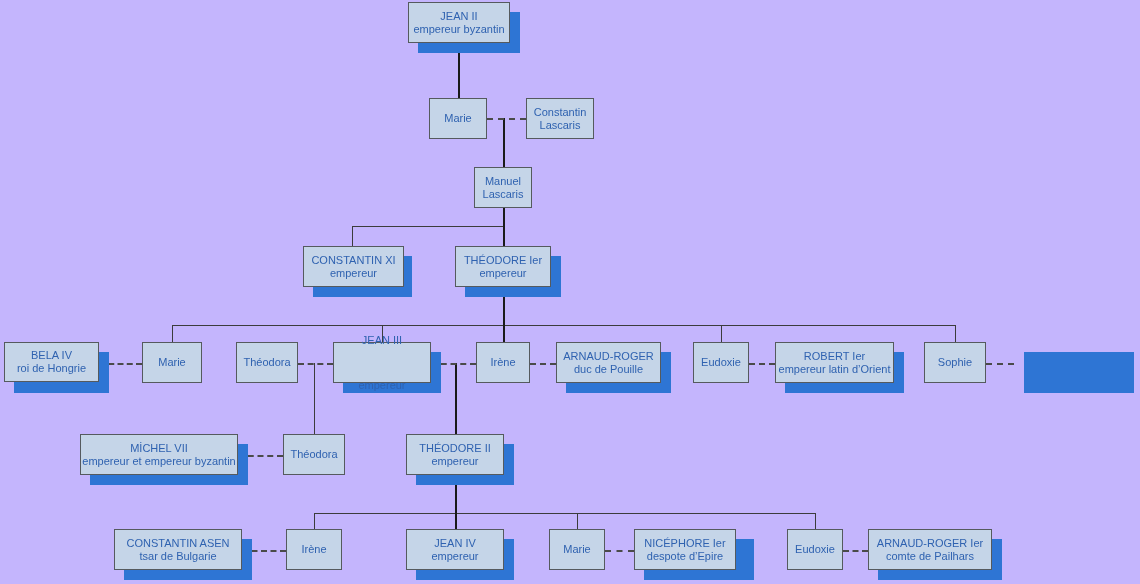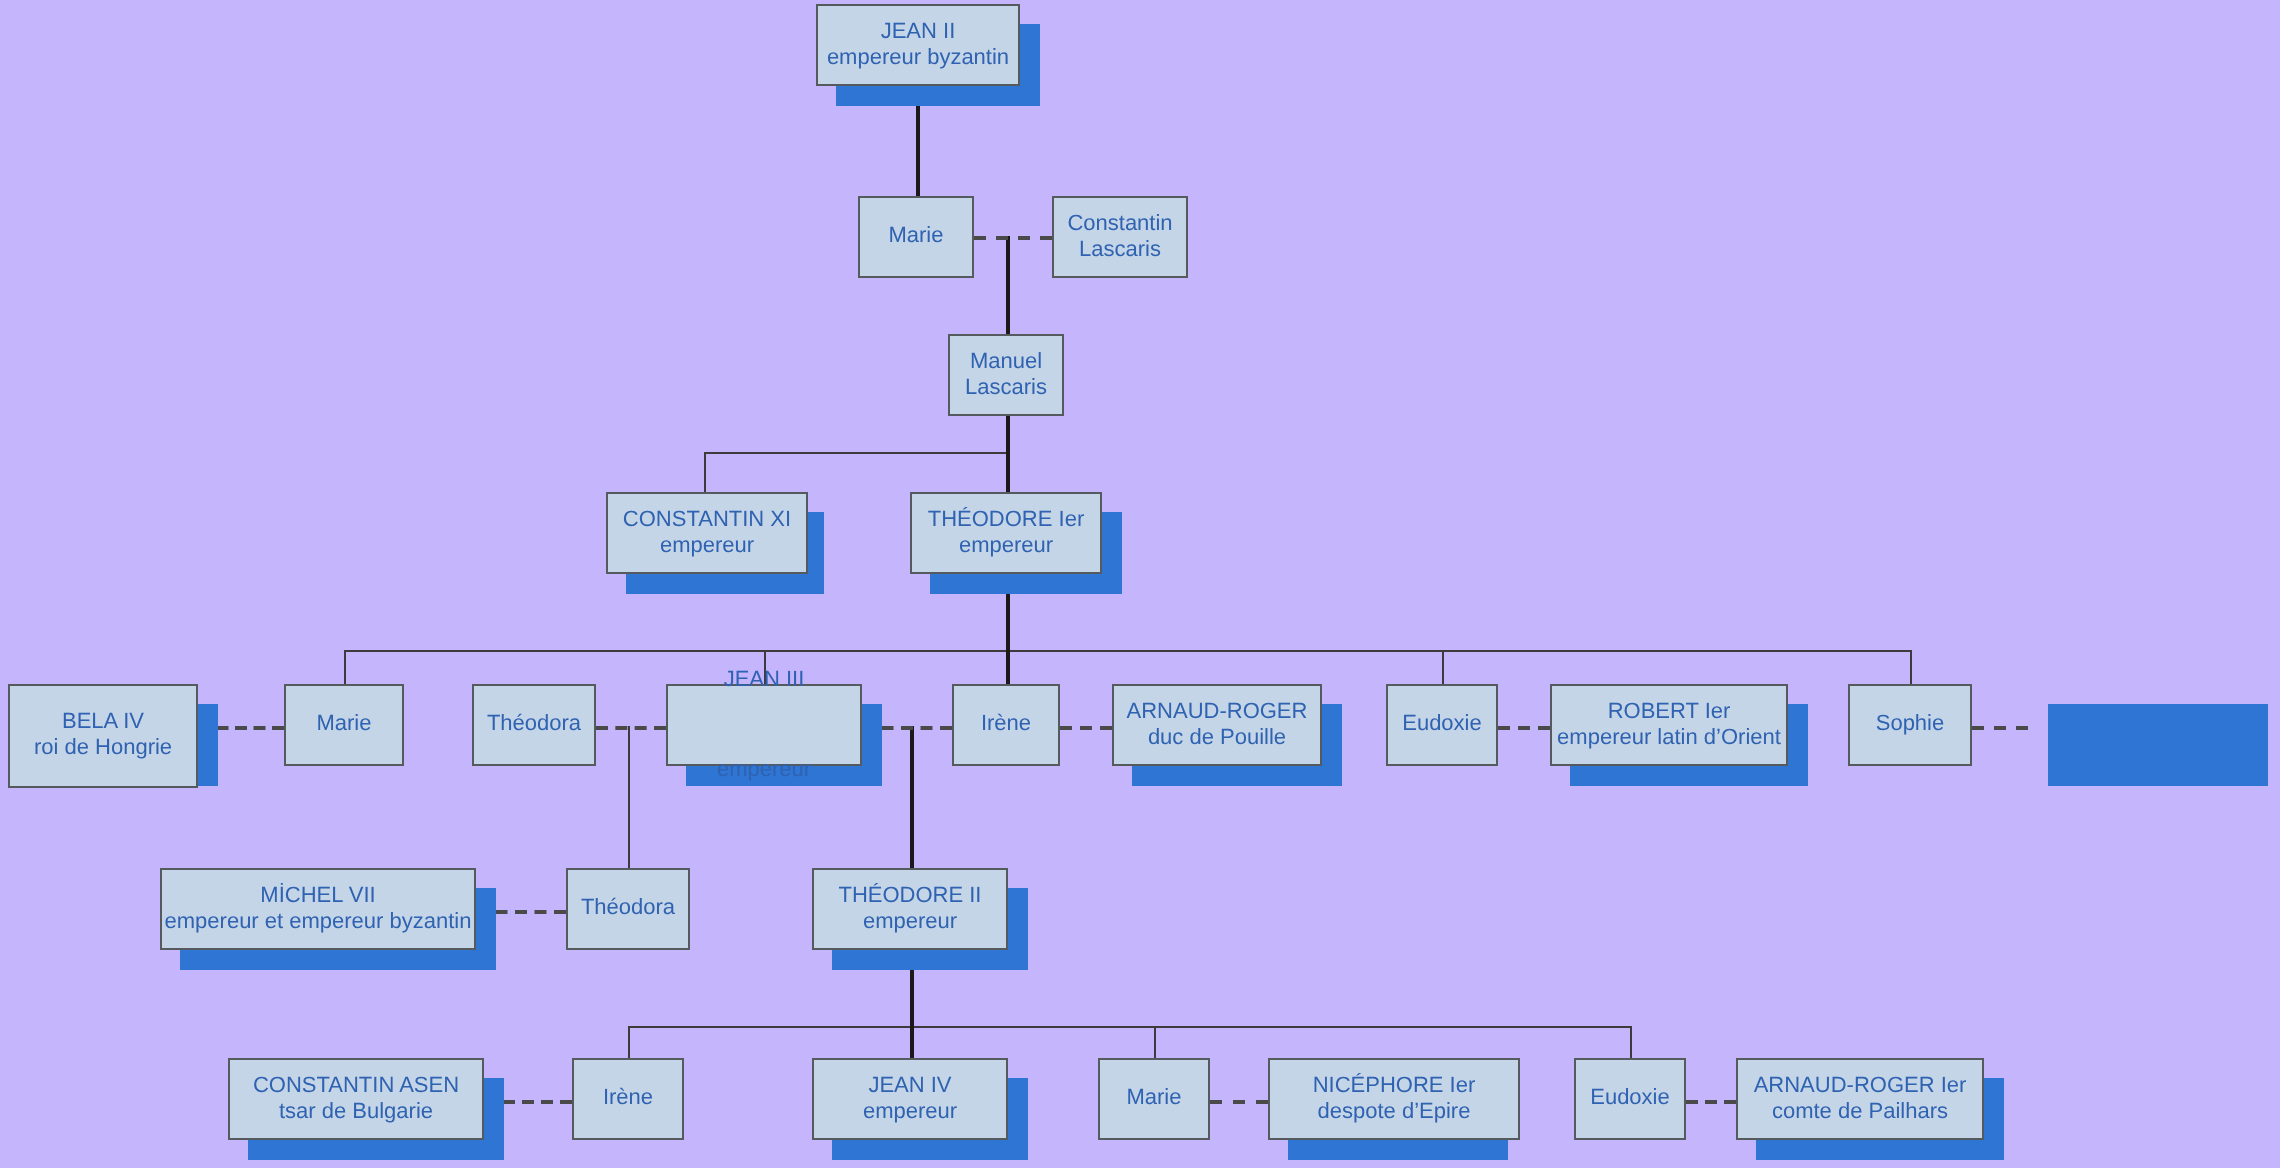--- a/index.html
+++ b/index.html
@@ -81,21 +81,21 @@
     <div class="node" style="left: 303px; top: 246px; width: 101px; height: 41px;">
       <span class="l1">CONSTANTIN XI</span>
       <span class="l2">empereur</span>
     </div>
     <div class="shadow" style="left: 465px; top: 256px; width: 96px; height: 41px;"></div>
     <div class="node" style="left: 455px; top: 246px; width: 96px; height: 41px;">
       <span class="l1">THÉODORE Ier</span>
       <span class="l2">empereur</span>
     </div>
     <div class="shadow" style="left: 14px; top: 352px; width: 95px; height: 41px;"></div>
-    <div class="node" style="left: 4px; top: 342px; width: 95px; height: 52px; text-align: right;">
+    <div class="node" style="left: 4px; top: 342px; width: 95px; height: 40px; text-align: right;">
       <span class="l1">BELA IV</span>
       <span class="l2">roi de Hongrie</span>
     </div>
     <div class="node" style="left: 142px; top: 342px; width: 60px; height: 41px;">
       <span class="l1">Marie</span>
     </div>
     <div class="node" style="left: 236px; top: 342px; width: 62px; height: 41px;">
       <span class="l1">Théodora</span>
     </div>
     <div class="shadow" style="left: 343px; top: 352px; width: 98px; height: 41px;"></div>
@@ -146,21 +146,21 @@
     </div>
     <div class="shadow" style="left: 416px; top: 539px; width: 98px; height: 41px;"></div>
     <div class="node" style="left: 406px; top: 529px; width: 98px; height: 41px; text-align: right;">
       <span class="l1">JEAN IV</span>
       <span class="l2">empereur</span>
     </div>
     <div class="node" style="left: 549px; top: 529px; width: 56px; height: 41px;">
       <span class="l1">Marie</span>
     </div>
     <div class="shadow" style="left: 644px; top: 539px; width: 110px; height: 41px;"></div>
-    <div class="node" style="left: 634px; top: 529px; width: 126px; height: 41px;">
+    <div class="node" style="left: 634px; top: 529px; width: 102px; height: 41px;">
       <span class="l1">NICÉPHORE Ier</span>
       <span class="l2">despote d’Epire</span>
     </div>
     <div class="node" style="left: 787px; top: 529px; width: 56px; height: 41px;">
       <span class="l1">Eudoxie</span>
     </div>
     <div class="shadow" style="left: 878px; top: 539px; width: 124px; height: 41px;"></div>
     <div class="node" style="left: 868px; top: 529px; width: 124px; height: 41px;">
       <span class="l1">ARNAUD-ROGER Ier</span>
       <span class="l2">comte de Pailhars</span>

